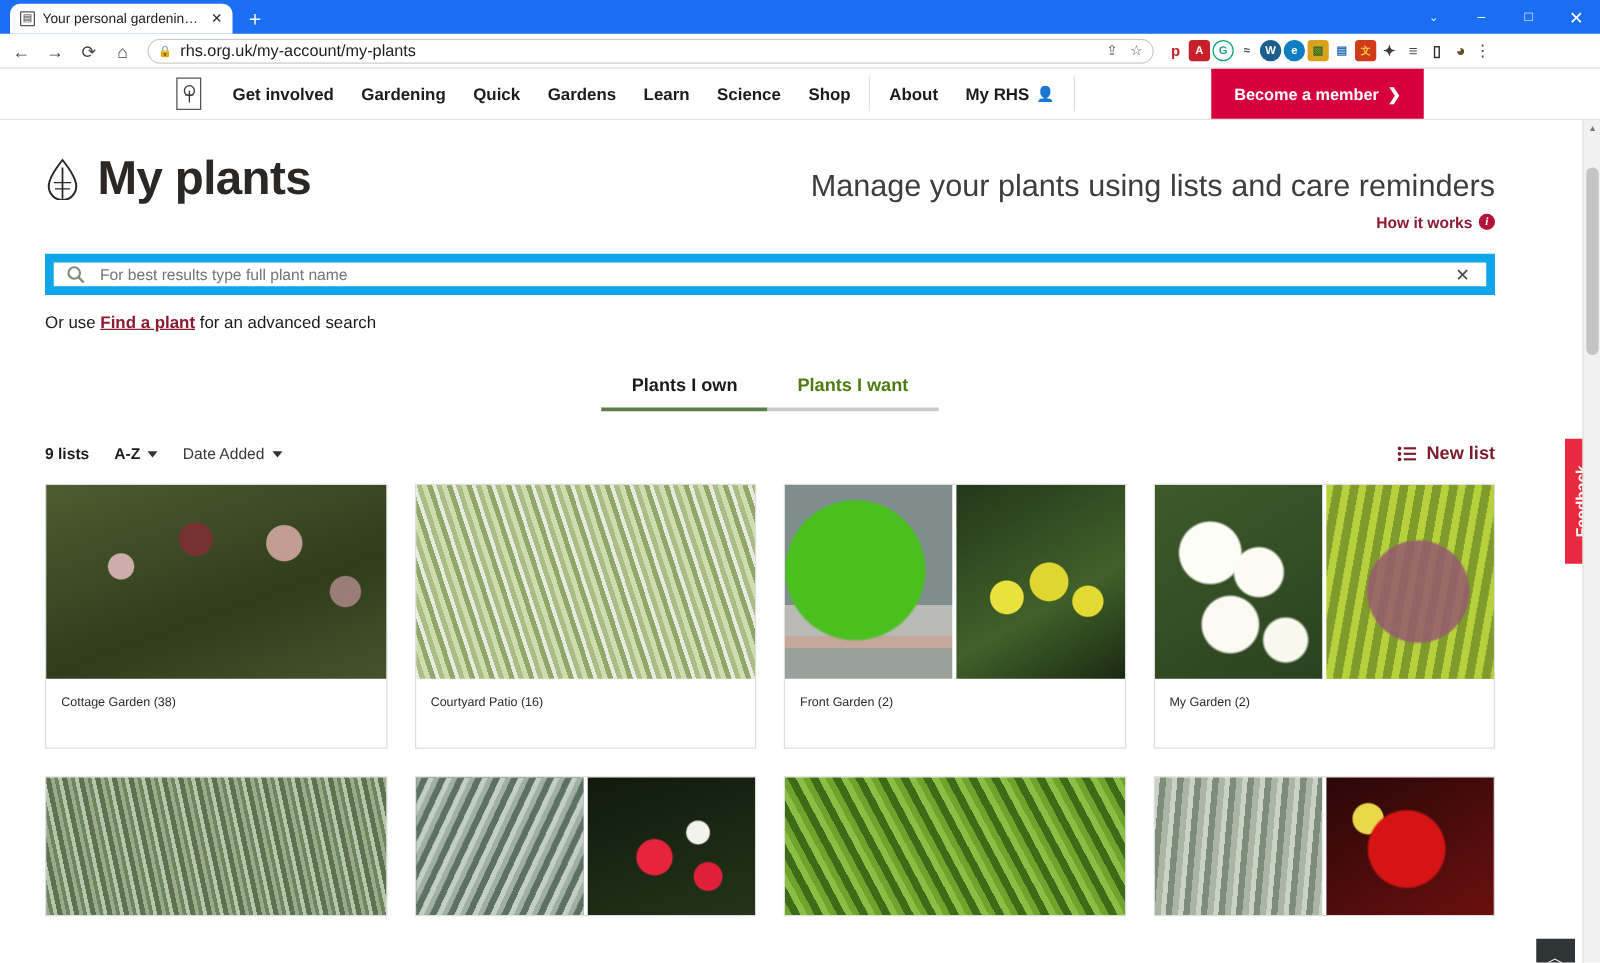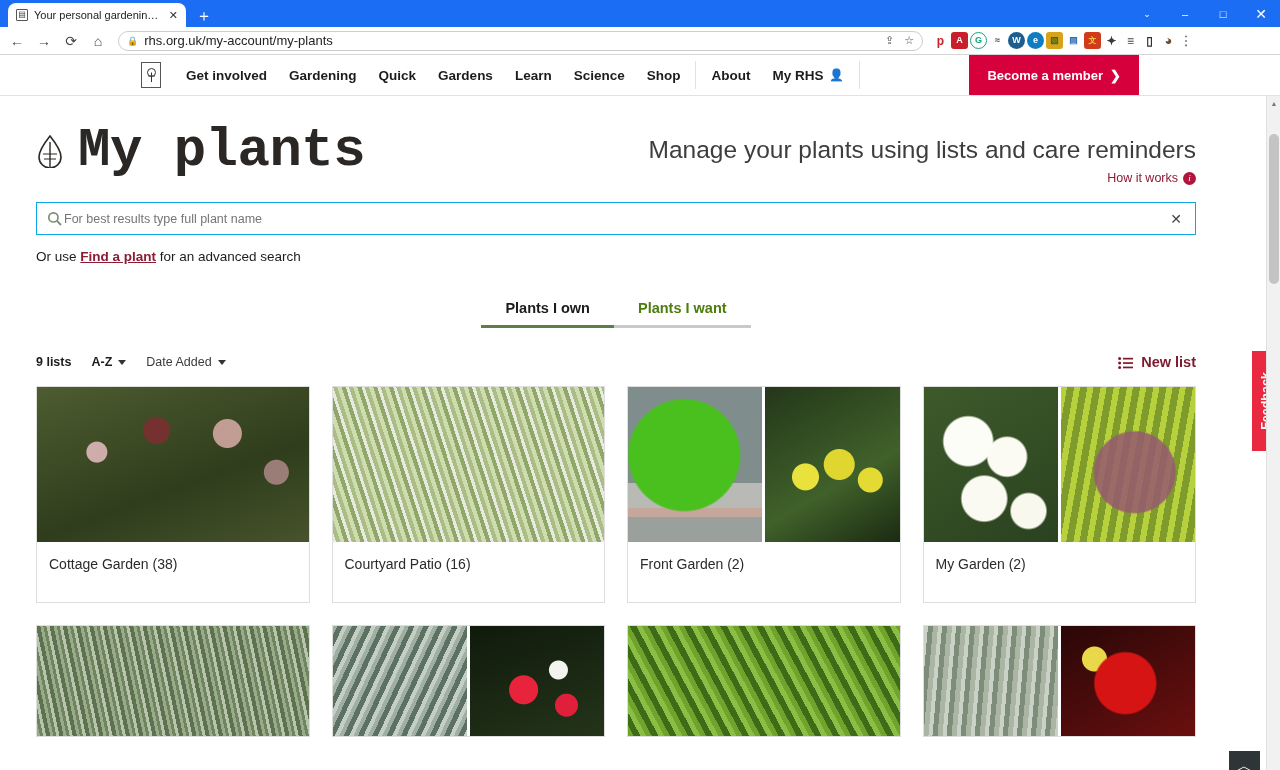--- a/index.html
+++ b/index.html
@@ -91,39 +91,39 @@
   
   .page{
     position:relative;height:701px;overflow:hidden;background:#fff;
   }
   .container{width:1232px;padding:0 36px;}
 
   .hdr{display:flex;align-items:flex-start;justify-content:space-between;padding-top:28px;}
   .hdr-left{display:flex;align-items:center;gap:14px;}
   .leaf-ico{width:28px;height:34px;flex:none;}
   .page-title{
-    font-family:Liberation Mono, monospace;font-size:54px;font-weight:bold;
+    font-family:Liberation Sans, sans-serif;font-size:38px;font-weight:bold;
     color:#2b2724;letter-spacing:-0.5px;line-height:1;margin:0;
   }
   .hdr-right{text-align:right;padding-top:12px;}
   .tagline{font-size:24.5px;color:#3d3d3d;font-weight:400;line-height:1.15;}
   .howitworks{
-    margin-top:7px;font-size:12.5px;font-weight:normal;color:#8c1b33;
-    display:inline-flex;align-items:flex-end;gap:5px;justify-content:flex-end;
+    margin-top:7px;font-size:12.5px;font-weight:bold;color:#8c1b33;
+    display:inline-flex;align-items:flex-start;gap:5px;justify-content:flex-end;
   }
   .info-dot{
     width:13px;height:13px;border-radius:50%;background:#b3143c;color:#fff;
     font-size:9px;display:flex;align-items:center;justify-content:center;
     font-style:italic;font-family:"Liberation Serif",serif;line-height:1;
   }
 
   .qs-title{font-size:17px;font-weight:bold;color:#1c1c1c;margin-top:35px;}
   .search-row{
-    margin-top:16px;height:33px;border:1px solid #0ea5e9;background:#fff;
-    display:flex;align-items:center;padding:0 10px;
+    margin-top:16px;height:33px;border:7px solid #0ea5e9;background:#fff;
+    display:flex;align-items:center;padding:0 10px;gap:10px;
   }
   .search-ico{width:15px;height:15px;flex:none;}
   .search-input{
     flex:1;border:none;outline:none;font-size:12.5px;color:#6a6a6a;
     font-family:"Liberation Sans",sans-serif;background:transparent;
   }
   .search-clear{font-size:14px;color:#444;padding:0 3px;}
   .oruse{margin-top:14px;font-size:13.5px;color:#1c1c1c;}
   .oruse a{color:#8c1b33;font-weight:bold;text-decoration:underline;}
 
@@ -162,21 +162,21 @@
   .card{border:1px solid #dedede;background:#fff;}
   .card-imgs{height:155px;display:flex;flex-direction:column;}
   .img-top{height:98px;width:100%;}
   .img-bottom{flex:1;display:flex;}
   .img-bottom > div{flex:1;}
   .img-bottom > div + div{border-left:2px solid #fff;}
   .split2{height:155px;display:flex;}
   .split2 > div{flex:1;}
   .split2 > div + div{border-left:3px solid #fff;}
   .card-label{
-    padding:14px 12px 30px 12px;font-size:14px;color:#2b2b2b;
+    padding:14px 12px 30px 12px;font-size:10px;color:#2b2b2b;
   }
   .grid-row2{margin-top:22px;display:grid;grid-template-columns:repeat(4,1fr);gap:22px;}
   .card2-imgs{height:110px;display:flex;}
   .card2-imgs > div{flex:1;}
   .card2-imgs > div + div{border-left:3px solid #fff;}
 
   
   .ph{width:100%;height:100%;}
   .p-geum{background:
      radial-gradient(circle at 22% 42%, rgba(214,178,178,.95) 0 10px, transparent 11px),

